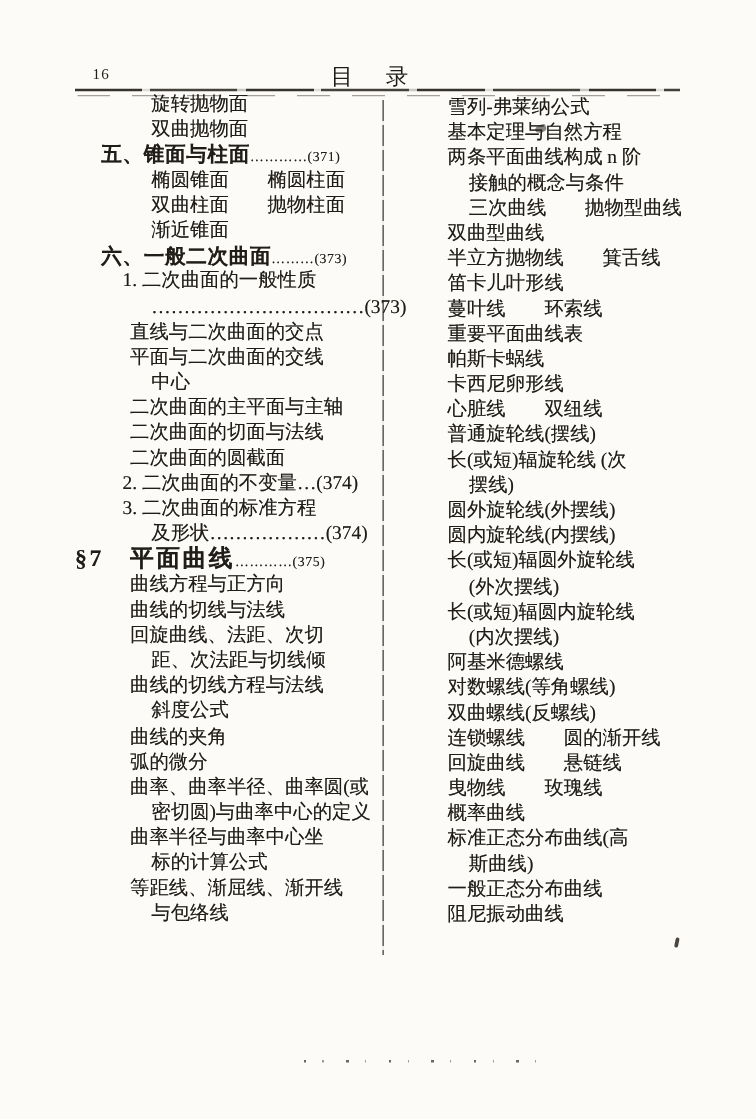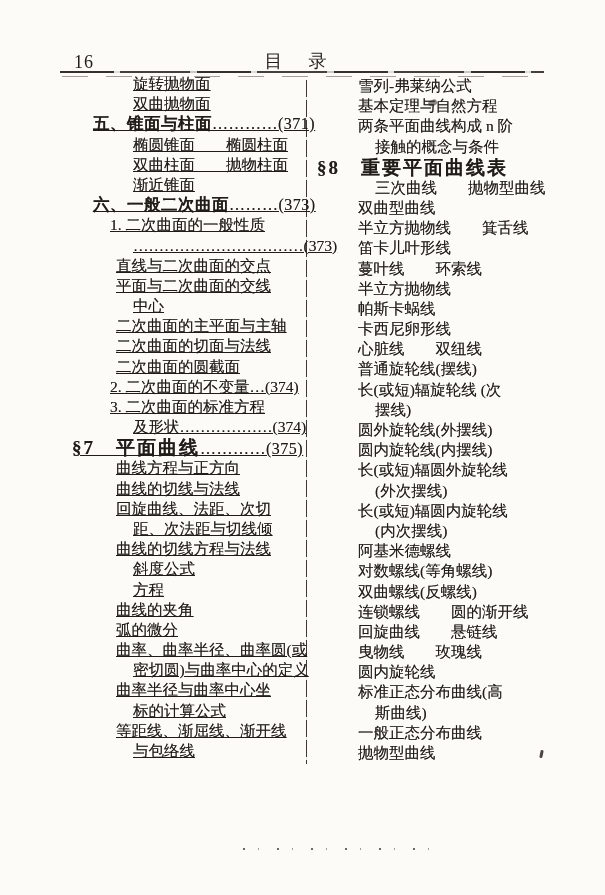--- a/index.html
+++ b/index.html
@@ -7,21 +7,21 @@
     width:605px;height:895px;overflow:hidden;
     background:#fcfbf7;
     font-family:"Liberation Serif","DejaVu Serif",serif;
     color:#201d19;
     position:relative;
   }
   .page{position:absolute;inset:0;}
   
   .page-num{
     position:absolute;left:74px;top:52px;
-    font-size:18px;letter-spacing:1px;
+    font-size:12px;letter-spacing:1px;
   }
   .header-title{
     position:absolute;left:302px;top:49px;transform:translateX(-50%);
     font-size:18px;letter-spacing:26px;text-indent:13px;white-space:nowrap;
   }
   .header-rule{
     position:absolute;left:60px;top:71px;width:484px;height:2px;
     background:repeating-linear-gradient(90deg,
       #35312c 0 54px, rgba(53,49,44,.15) 54px 60px,
       #44403a 60px 130px, rgba(53,49,44,.25) 130px 137px);
@@ -32,39 +32,39 @@
       rgba(90,85,78,.55) 0 26px, transparent 26px 44px);
   }
   
   .col-divider{
     position:absolute;left:306px;top:80px;width:1px;height:684px;
     background:repeating-linear-gradient(180deg,
       #3b3732 0 17px, rgba(59,55,50,.1) 17px 20px);
   }
   
   .col{position:absolute;}
-  .col-left{left:60px;top:74px;width:246px;text-decoration:underline;}
+  .col-left{left:48px;top:74px;width:246px;}
   .col-right{left:317px;top:76px;width:230px;}
   .ln{
     height:20.2px;line-height:20.2px;
     font-size:15.5px;white-space:nowrap;
     text-shadow:0 0 .5px rgba(32,29,25,.55);
   }
   .in0{padding-left:12px;}
   .in1{padding-left:33px;}
   .in2{padding-left:50px;}
   .in3{padding-left:56px;}
   .in4{padding-left:73px;}
   .col-right .in0{padding-left:0;}
   .col-right .in3{padding-left:41px;}
   .col-right .in4{padding-left:58px;}
   .h1 .bt{font-weight:bold;font-size:16.5px;letter-spacing:.5px;}
   .sec{height:21px;line-height:21px;}
   .sec .bt{font-weight:bold;font-size:19px;letter-spacing:2px;}
-  .rt{font-size:16px;letter-spacing:.5px;}
+  .rt{font-size:11px;letter-spacing:.5px;}
   
   .artifact-dots{
     position:absolute;left:243px;top:848px;width:186px;height:2px;
     background:repeating-linear-gradient(90deg,
       rgba(90,88,84,.9) 0 2px, transparent 2px 15px,
       rgba(120,118,112,.7) 15px 16px, transparent 16px 34px);
   }
   .artifact-speck{
     position:absolute;left:540px;top:750px;width:3px;height:8px;
     background:#4a453f;border-radius:2px;transform:rotate(12deg);
@@ -104,63 +104,61 @@
       <div class="ln in2">2. 二次曲面的不变量…(374)</div>
       <div class="ln in2">3. 二次曲面的标准方程</div>
       <div class="ln in4">及形状………………(374)</div>
       <div class="ln in0 sec"><span class="bt">§7　平面曲线</span><span class="rt">…………(375)</span></div>
       <div class="ln in3">曲线方程与正方向</div>
       <div class="ln in3">曲线的切线与法线</div>
       <div class="ln in3">回旋曲线、法距、次切</div>
       <div class="ln in4">距、次法距与切线倾</div>
       <div class="ln in3">曲线的切线方程与法线</div>
       <div class="ln in4">斜度公式</div>
-      <div class="ln in4">方程</div>
       <div class="ln in3">曲线的夹角</div>
       <div class="ln in3">弧的微分</div>
       <div class="ln in3">曲率、曲率半径、曲率圆(或</div>
       <div class="ln in4">密切圆)与曲率中心的定义</div>
       <div class="ln in3">曲率半径与曲率中心坐</div>
       <div class="ln in4">标的计算公式</div>
       <div class="ln in3">等距线、渐屈线、渐开线</div>
       <div class="ln in4">与包络线</div>
     </div>
   <div class="col col-right" id="col-right">
       <div class="ln in3">雪列-弗莱纳公式</div>
       <div class="ln in3">基本定理与自然方程</div>
       <div class="ln in3">两条平面曲线构成 n 阶</div>
       <div class="ln in4">接触的概念与条件</div>
-      <div class="ln in0 sec"><span class="bt">§8　重要平面曲线表</span></div>
       <div class="ln in4">三次曲线　　抛物型曲线</div>
       <div class="ln in3">双曲型曲线</div>
       <div class="ln in3">半立方抛物线　　箕舌线</div>
       <div class="ln in3">笛卡儿叶形线</div>
       <div class="ln in3">蔓叶线　　环索线</div>
-      <div class="ln in3">半立方抛物线</div>
+      <div class="ln in3">重要平面曲线表</div>
       <div class="ln in3">帕斯卡蜗线</div>
       <div class="ln in3">卡西尼卵形线</div>
       <div class="ln in3">心脏线　　双纽线</div>
       <div class="ln in3">普通旋轮线(摆线)</div>
       <div class="ln in3">长(或短)辐旋轮线 (次</div>
       <div class="ln in4">摆线)</div>
       <div class="ln in3">圆外旋轮线(外摆线)</div>
       <div class="ln in3">圆内旋轮线(内摆线)</div>
       <div class="ln in3">长(或短)辐圆外旋轮线</div>
       <div class="ln in4">(外次摆线)</div>
       <div class="ln in3">长(或短)辐圆内旋轮线</div>
       <div class="ln in4">(内次摆线)</div>
       <div class="ln in3">阿基米德螺线</div>
       <div class="ln in3">对数螺线(等角螺线)</div>
       <div class="ln in3">双曲螺线(反螺线)</div>
       <div class="ln in3">连锁螺线　　圆的渐开线</div>
       <div class="ln in3">回旋曲线　　悬链线</div>
       <div class="ln in3">曳物线　　玫瑰线</div>
-      <div class="ln in3">圆内旋轮线</div>
+      <div class="ln in3">概率曲线</div>
       <div class="ln in3">标准正态分布曲线(高</div>
       <div class="ln in4">斯曲线)</div>
       <div class="ln in3">一般正态分布曲线</div>
-      <div class="ln in3">抛物型曲线</div>
+      <div class="ln in3">阻尼振动曲线</div>
     </div>
 
   <div class="artifact-smudge"></div>
   <div class="artifact-speck"></div>
   <div class="artifact-dots"></div>
 </div>
 
 </body></html>

